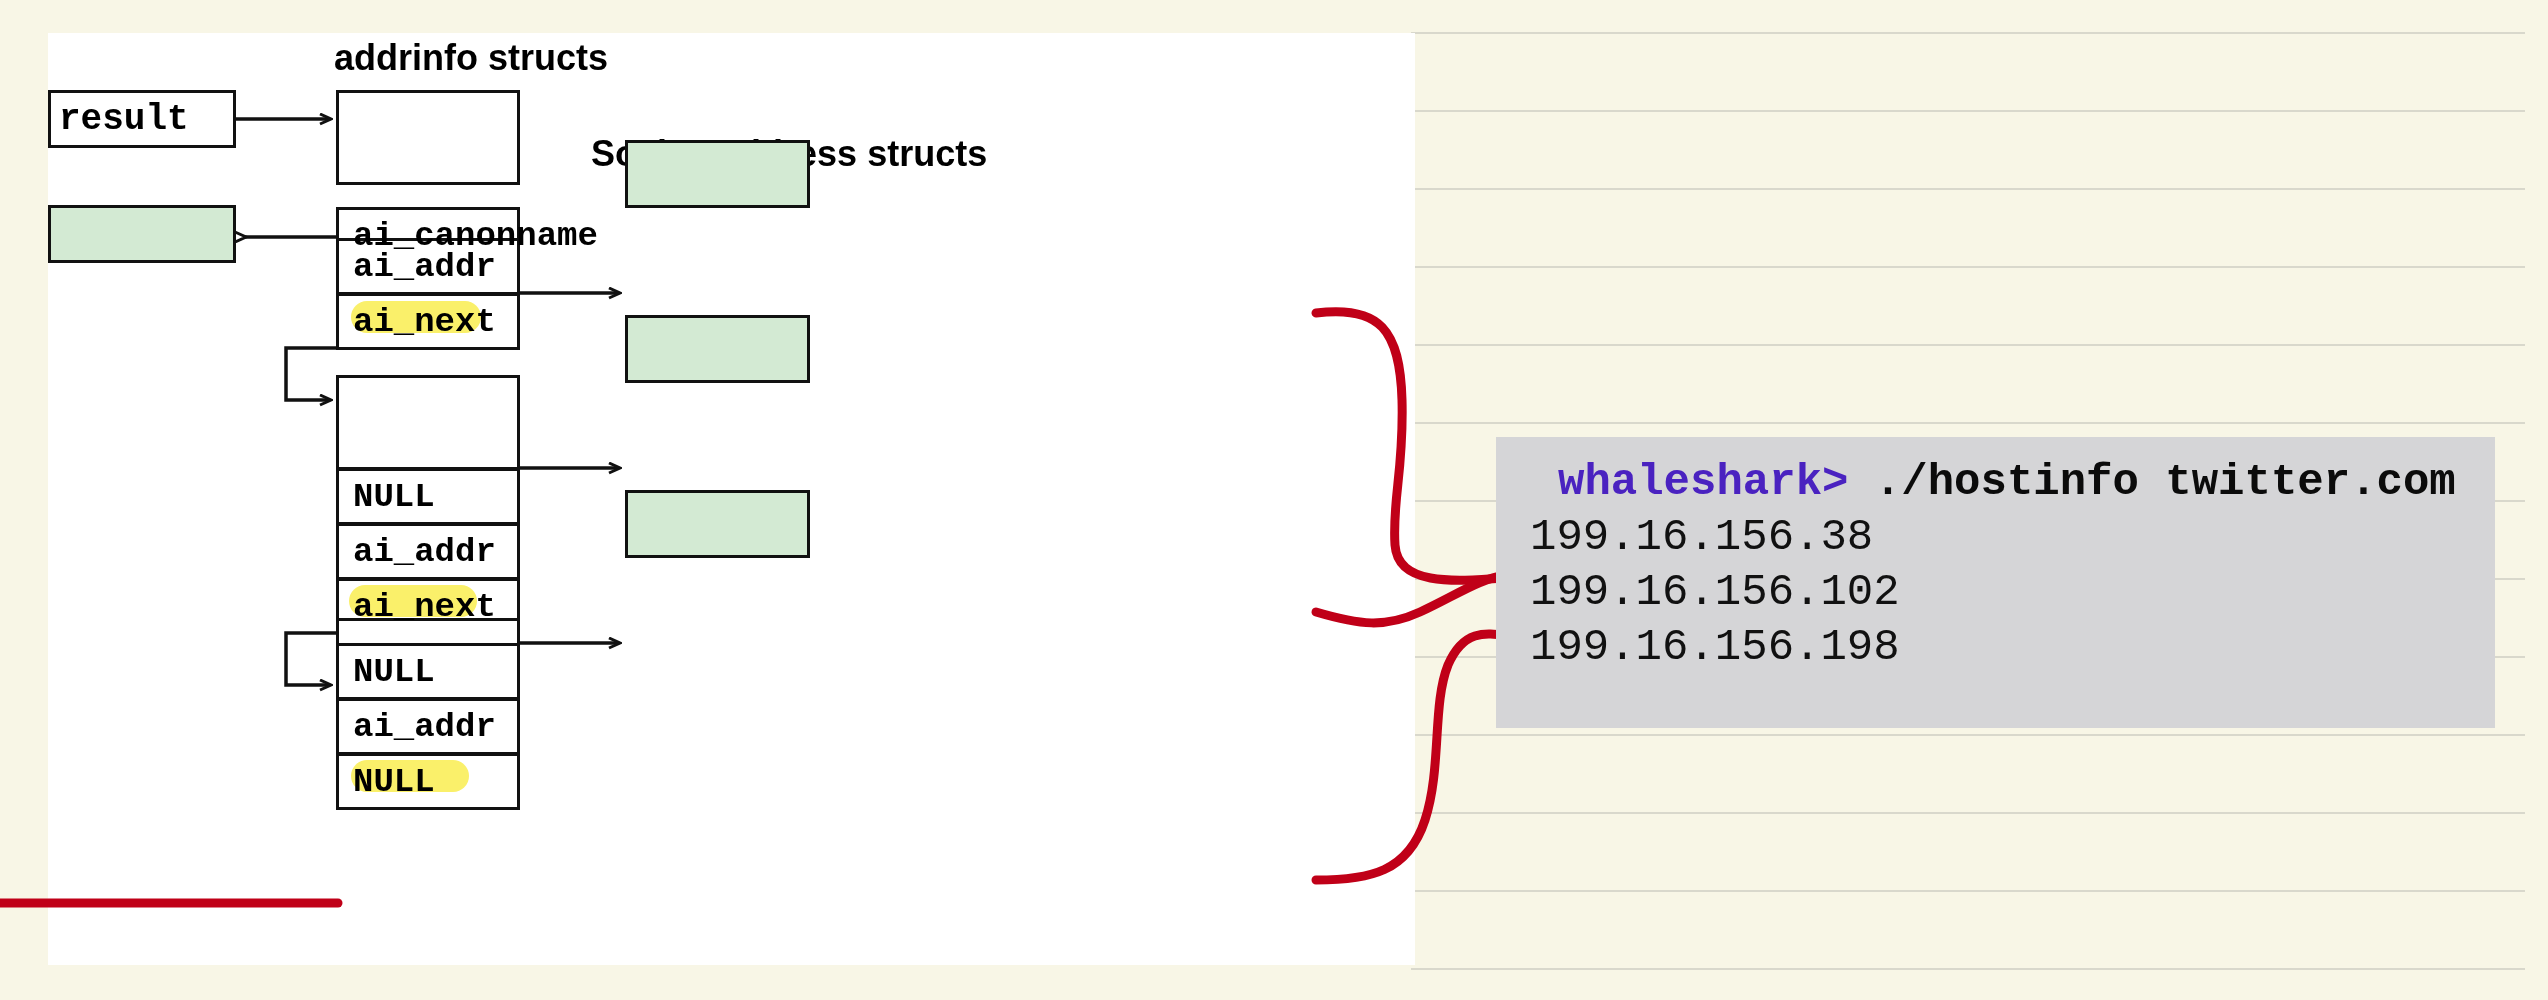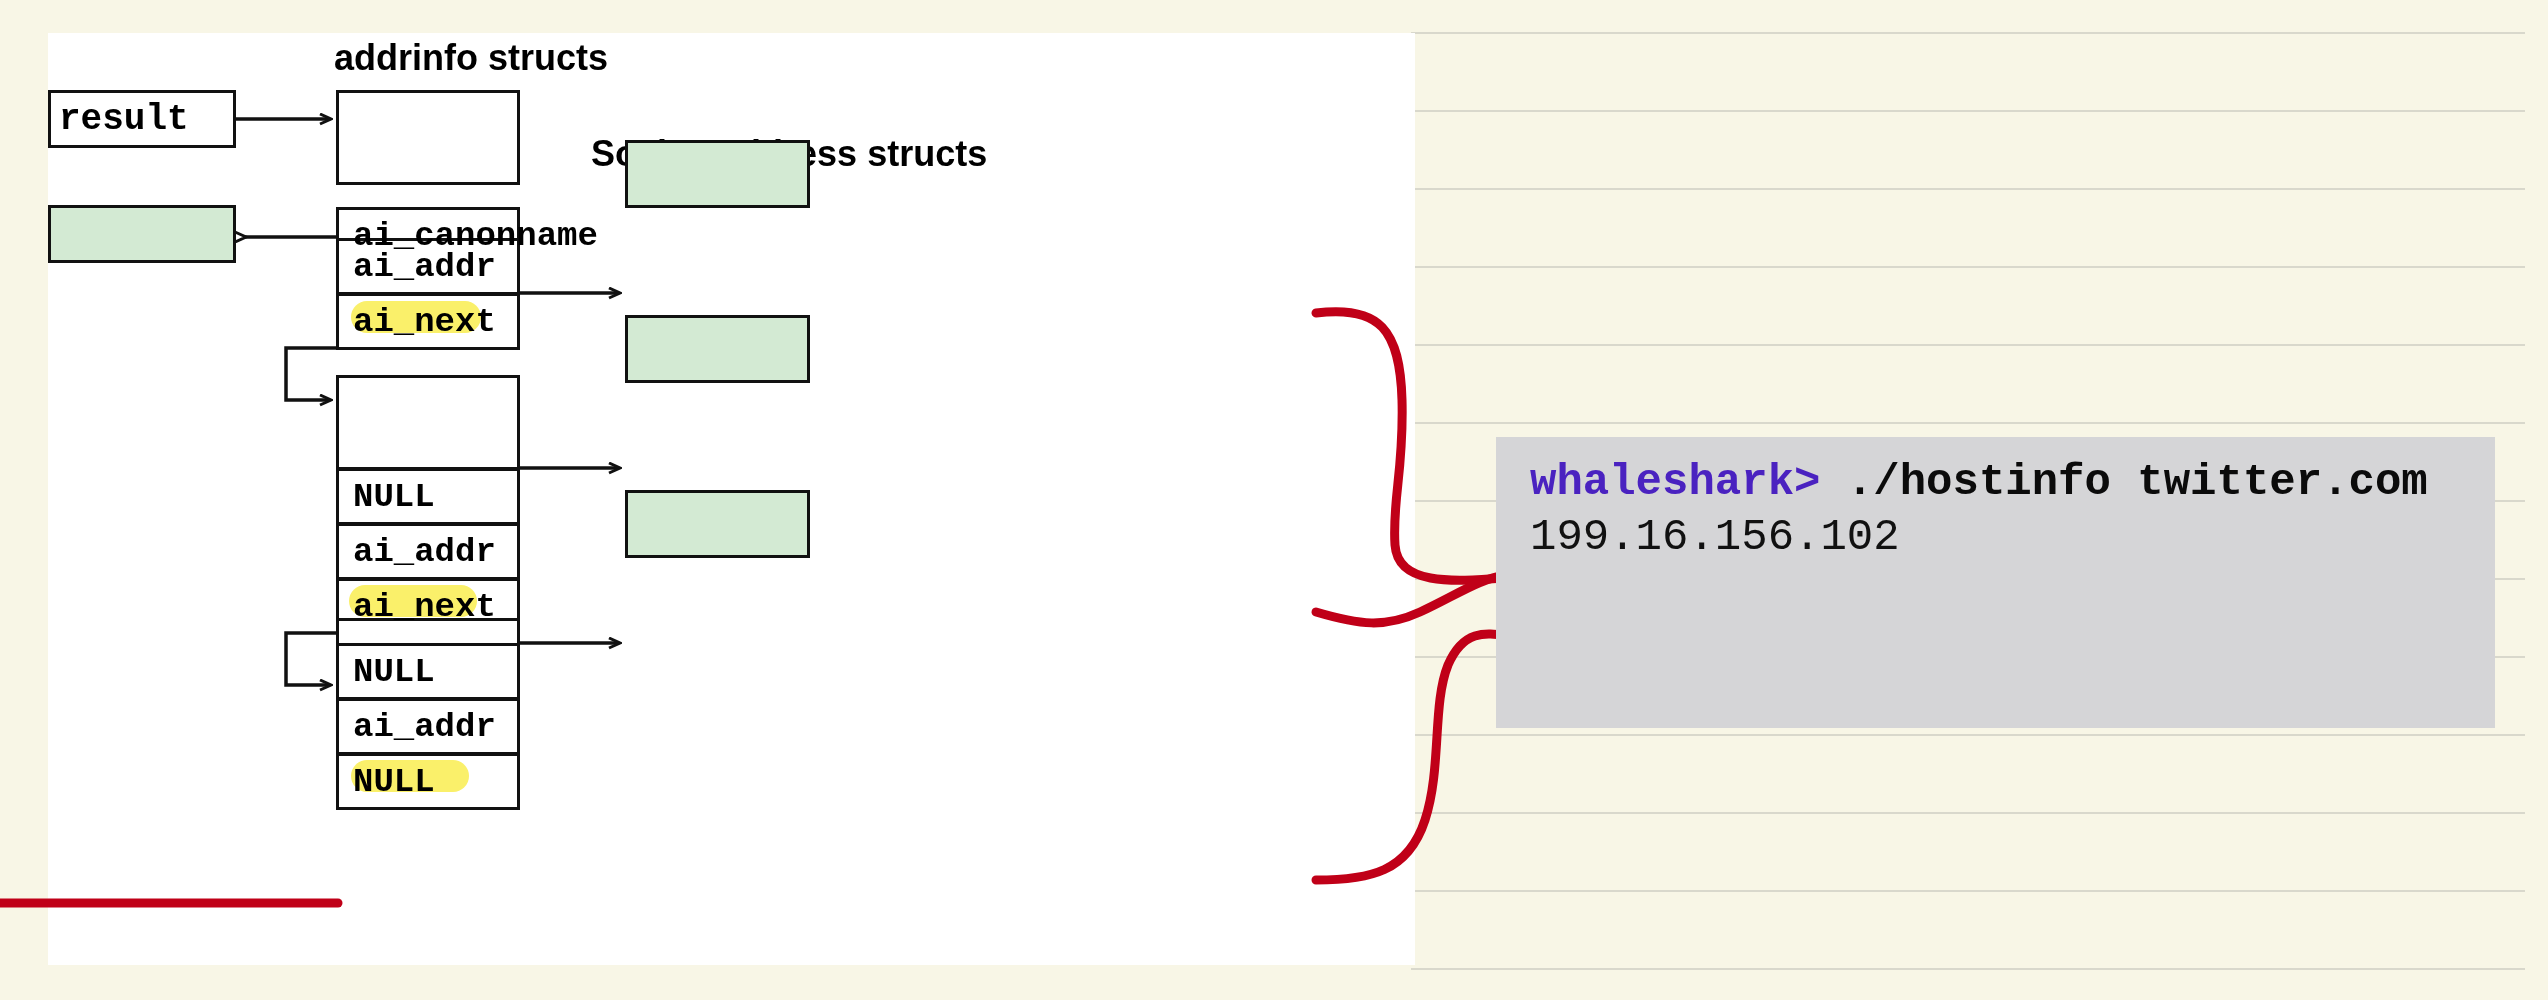--- a/index.html
+++ b/index.html
@@ -29,21 +29,21 @@
      font-family:"Liberation Mono","DejaVu Sans Mono",monospace;
      font-weight:bold;font-size:36px;color:#000;padding-left:8px;
      display:flex;align-items:center;height:100%;}
   
   svg.ovl{position:absolute;left:0;top:0;width:2548px;height:1000px;pointer-events:none;}
   
   #term{position:absolute;left:1496px;top:437px;width:999px;height:291px;background:#D5D5D7;}
   #term .line{
      font-family:"Liberation Mono","DejaVu Sans Mono",monospace;
      font-size:44px;font-weight:bold;color:#0B0B0B;line-height:55px;white-space:pre;
-     padding-left:34px;}
+     padding-left:34px;margin-left:28px;}
   #term .line.first{padding-top:18px;}
   .prompt{color:#4A22C0;}
   .ipline{
      font-family:"Liberation Mono","DejaVu Sans Mono",monospace;
      font-size:44px;font-weight:normal;color:#111;line-height:55px;white-space:pre;
      padding-left:34px;}
 </style>
 </head>
 <body>
 
@@ -163,14 +163,16 @@
 
   <path d="M1316,880 C1370,880 1408,872 1425,820
            C1442,768 1432,705 1448,665
            C1464,628 1487,633 1510,636" stroke="#C00018" stroke-width="9" fill="none" stroke-linecap="round"></path>
 
   <path d="M0,903 L338,903" stroke="#C00018" stroke-width="9" fill="none" stroke-linecap="round"></path>
 </svg>
 
 <div id="term">
   <div class="line first"><span class="prompt">whaleshark&gt;</span><span> ./hostinfo twitter.com</span></div>
+  <div class="ipline">199.16.156.38</div>
   <div class="ipline">199.16.156.102</div>
+  <div class="ipline">199.16.156.198</div>
 </div>
 
 </body></html>

